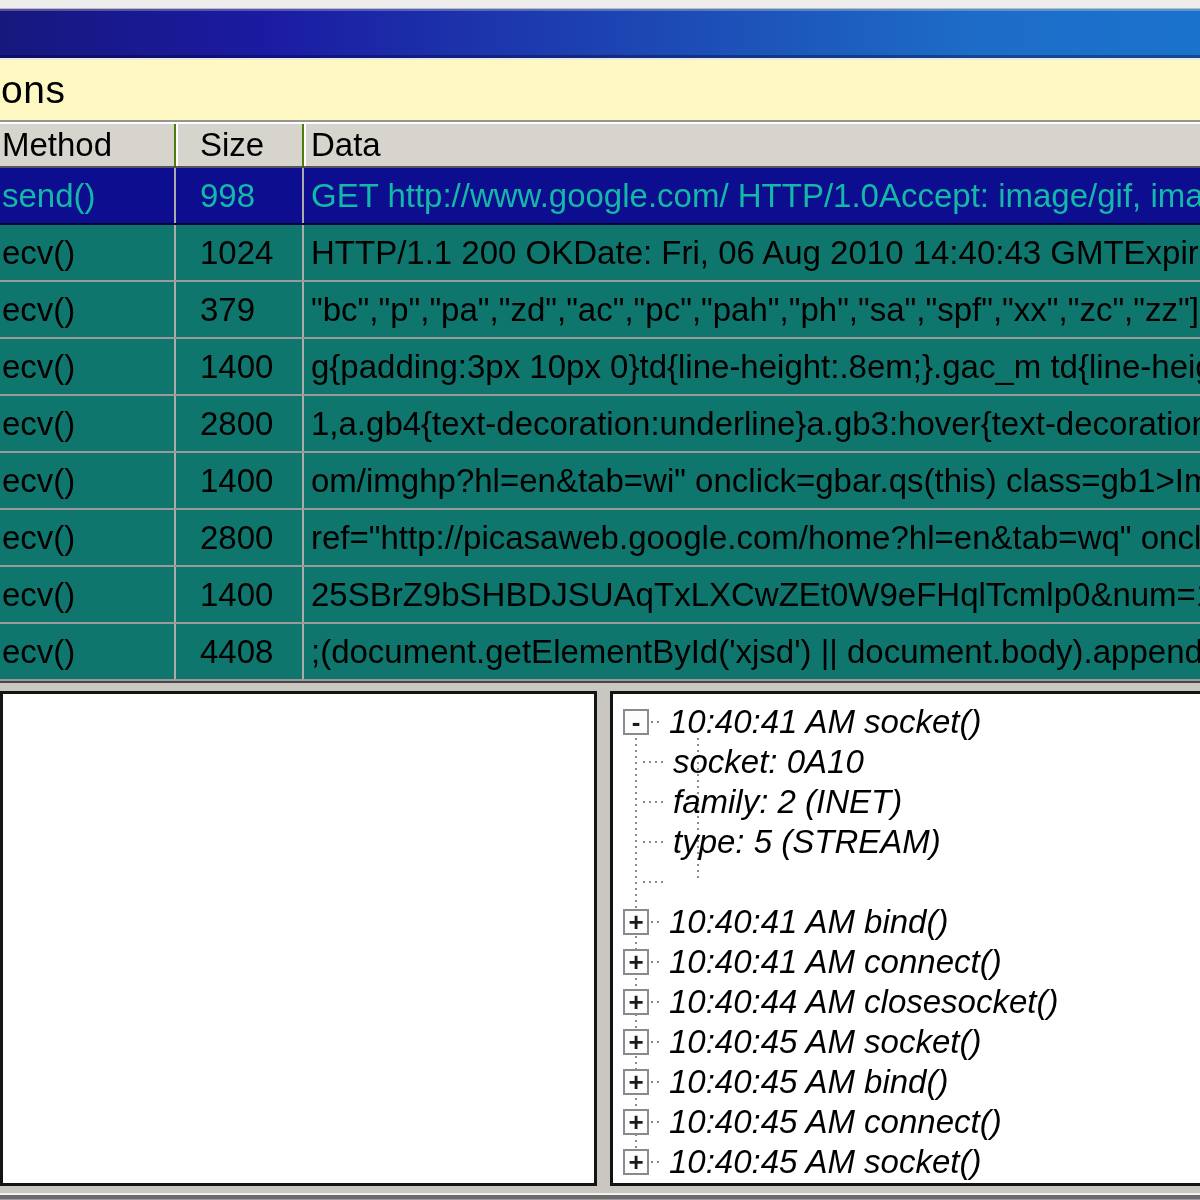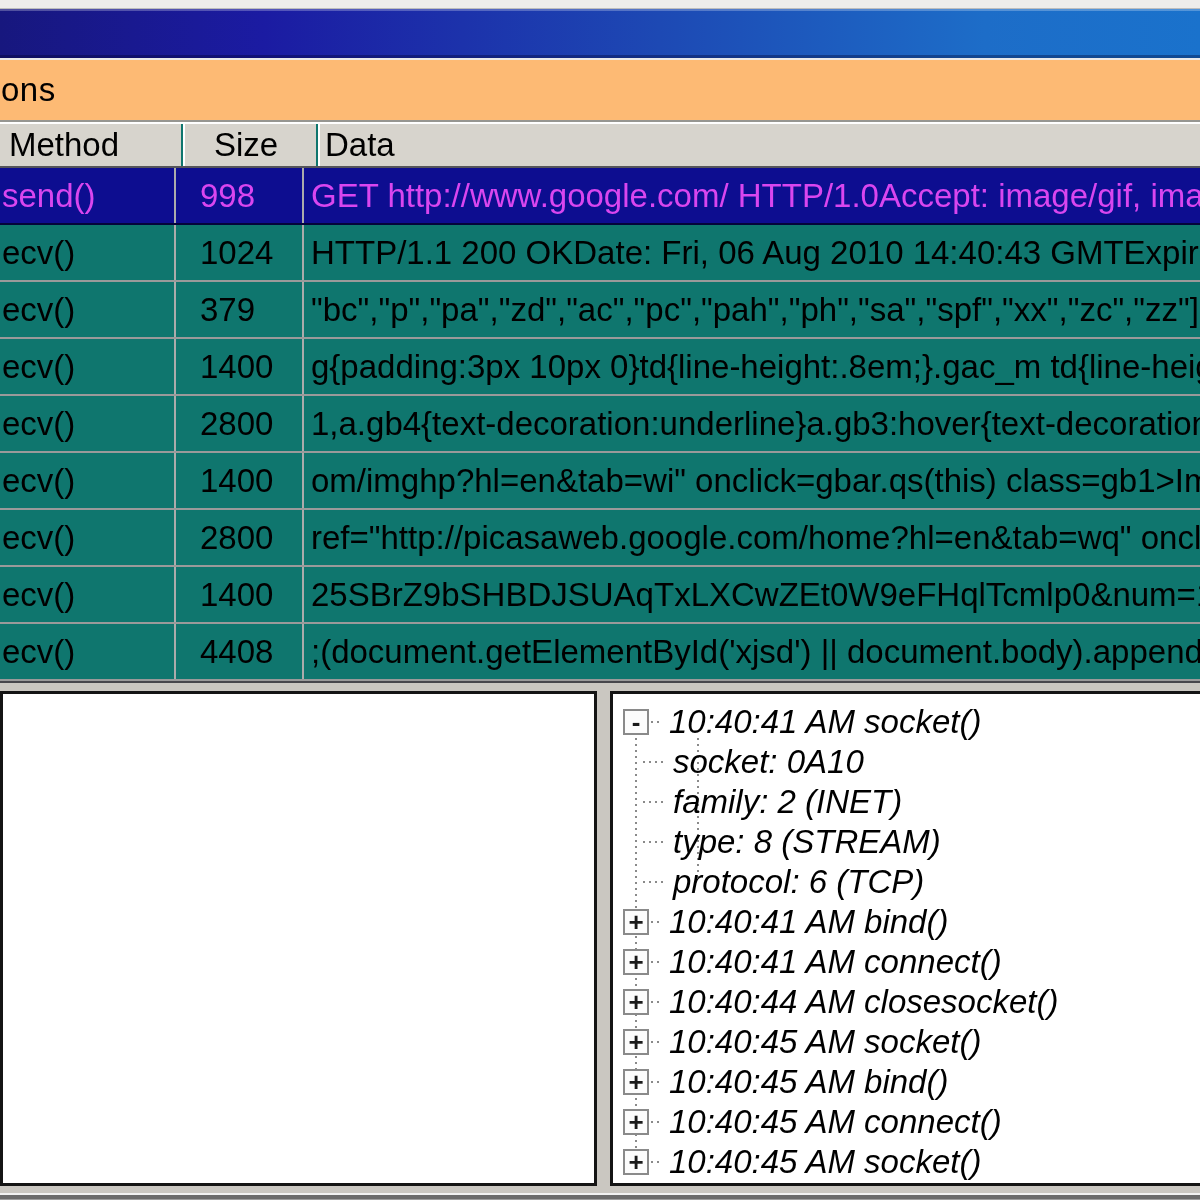--- a/index.html
+++ b/index.html
@@ -13,46 +13,46 @@
 
   
   .top-strip{height:8px;background:#eeedeb;border-bottom:1px solid #bdbdbd;}
   .titlebar{
     height:49px;
     background:linear-gradient(to right,#17177e 0%,#1b1ba2 22%,#1d49b4 55%,#1d6dc8 82%,#1a72cc 100%);
     border-bottom:2px solid #e9e9e9;
     box-shadow:inset 0 2px 0 rgba(255,255,255,.25), inset 0 -3px 0 rgba(0,0,40,.35);
   }
   .menubar{
-    height:60px;background:#fdba74;border-bottom:2px solid #969691;
-    display:flex;align-items:center;font-size:33px;
+    height:60px;background:#fef9c3;border-bottom:2px solid #969691;
+    display:flex;align-items:center;font-size:39px;
   }
   .menu-label{padding-left:1px;letter-spacing:.5px;}
 
   
   .lv-header{
     height:42px;display:flex;align-items:center;
     background:#d7d4cd;border-top:2px solid #ffffff;border-bottom:2px solid #55555a;
     font-size:33px;
   }
   .hcell{height:100%;display:flex;align-items:center;box-sizing:border-box;}
   .col-method{width:176px;padding-left:2px;}
   .col-size{width:128px;padding-left:24px;}
   .col-data{flex:1;padding-left:7px;overflow:hidden;white-space:nowrap;}
-  .hcell.col-method,.hcell.col-size{border-right:2px solid #0f766e;box-shadow:2px 0 0 #ffffff;margin-left:7px;}
+  .hcell.col-method,.hcell.col-size{border-right:2px solid #4d7c0f;box-shadow:2px 0 0 #ffffff;}
 
   .lv-body{background:#fff;}
   .lv-row{
     height:55px;display:flex;align-items:center;
     background:#0f766e;border-bottom:2px solid #9a9a9a;
     font-size:33px;white-space:nowrap;
   }
   .lv-row .cell{height:100%;display:flex;align-items:center;box-sizing:border-box;overflow:hidden;}
   .lv-row .col-method,.lv-row .col-size{border-right:2px solid #ababab;}
-  .lv-row.selected{background:#0d0d90;color:#d946ef;border-bottom-color:#04043a;}
+  .lv-row.selected{background:#0d0d90;color:#14b8a6;border-bottom-color:#04043a;}
 
   
   .splitter{height:8px;background:#cac7c1;border-top:2px solid #47474c;}
   .bottom{display:flex;height:495px;}
   .panel-left{
     width:597px;box-sizing:border-box;background:#fff;border:3px solid #141414;
   }
   .panel-gap{width:13px;background:#cac7c1;}
   .panel-right{
     flex:1;box-sizing:border-box;background:#fff;
@@ -176,25 +176,24 @@
         <div class="tree-item child">
           <span class="dash child-dash"></span>
           <span class="tree-label">socket: 0A10</span>
         </div>
         <div class="tree-item child">
           <span class="dash child-dash"></span>
           <span class="tree-label">family: 2 (INET)</span>
         </div>
         <div class="tree-item child">
           <span class="dash child-dash"></span>
-          <span class="tree-label">type: 8 (STREAM)</span>
-        </div>
-        <div class="tree-item child">
-          <span class="dash child-dash"></span>
-          <span class="tree-label">protocol: 6 (TCP)</span>
+          <span class="tree-label">type: 5 (STREAM)</span>
+        </div>
+        <div class="tree-item child">
+          <span class="dash child-dash"></span>
         </div>
         <div class="tree-item root">
           <span class="expander">+</span>
           <span class="dash root-dash"></span>
           <span class="tree-label">10:40:41 AM bind()</span>
         </div>
         <div class="tree-item root">
           <span class="expander">+</span>
           <span class="dash root-dash"></span>
           <span class="tree-label">10:40:41 AM connect()</span>

